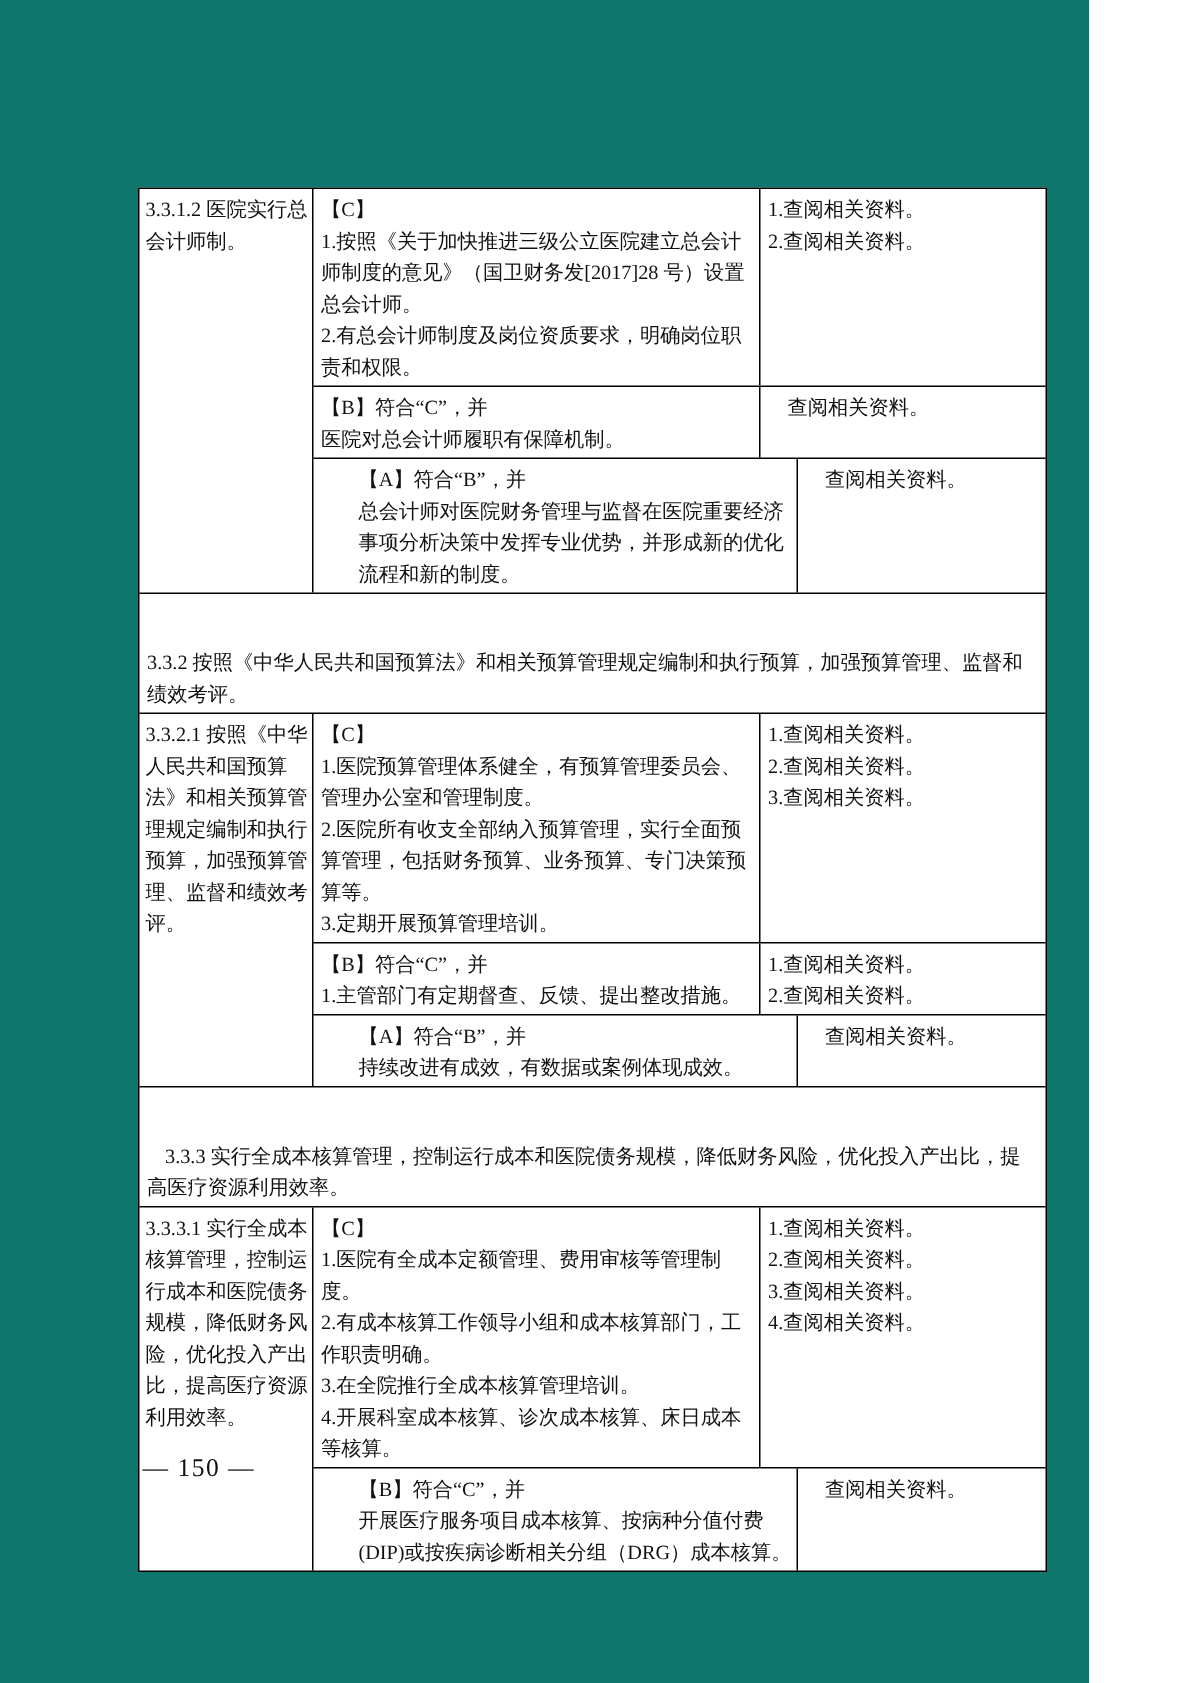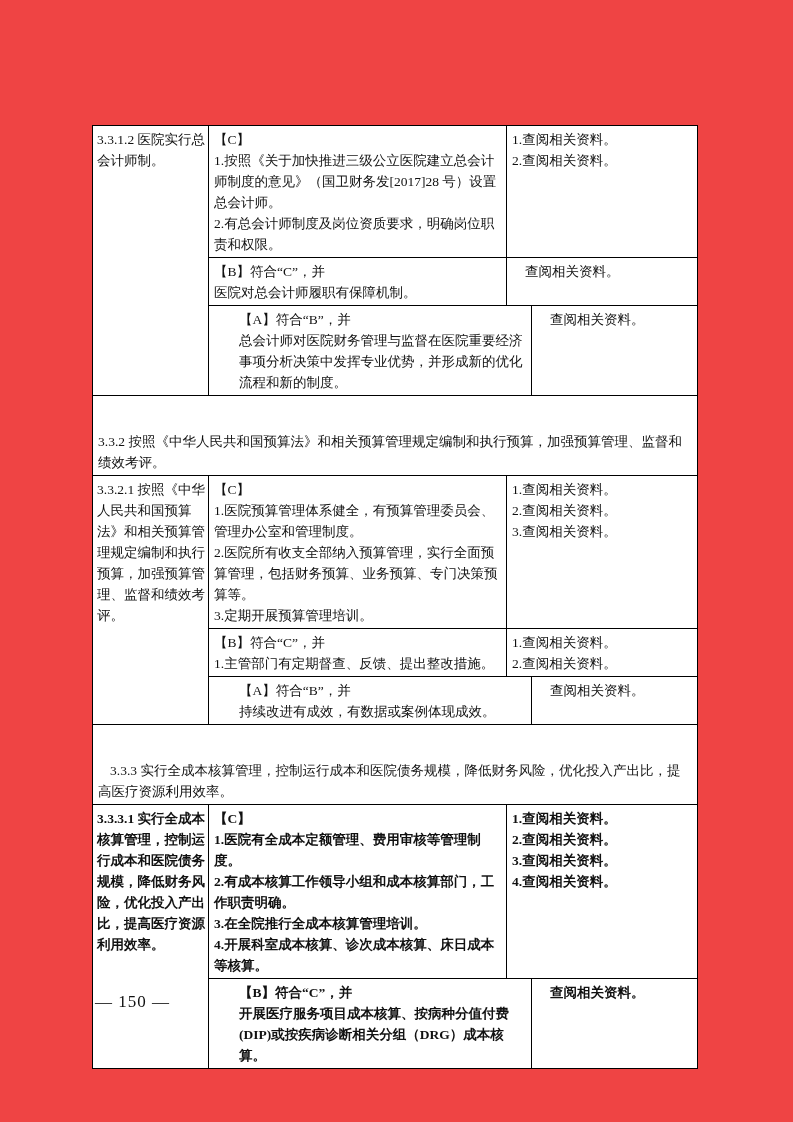--- a/index.html
+++ b/index.html
@@ -4,21 +4,21 @@
 <style>
   * { margin: 0; padding: 0; box-sizing: border-box; }
   html, body { background: #ffffff; }
   body {
     width: 793px; height: 1122px;
     font-family: "Liberation Serif", "DejaVu Serif", serif;
     color: #111111;
     position: relative;
     overflow: hidden;
   }
-  .page { position: relative; width: 793px; height: 1122px; background: #ef4444; }
+  .page { position: relative; width: 726px; height: 1122px; background: #0f766e; }
 
   .doc-table {
     position: absolute;
     left: 92px; top: 125px;
     width: 606px;
     border: 1.5px solid #000000;
     font-size: 13.5px;
     line-height: 21px;
     background: #ffffff;
   }
@@ -27,21 +27,21 @@
     border-bottom: 1px solid #000000;
     padding: 3px 5px 2px 5px;
     margin-top: 32px;
   }
   .section-header.indented { text-indent: 12px; }
 
   .criterion {
     display: flex;
     border-bottom: 1px solid #000000;
   }
-  .doc-table > :last-child { border-bottom: none; font-weight: bold; }
+  .doc-table > :last-child { border-bottom: none; }
 
   .item-cell {
     width: 116px;
     flex: 0 0 116px;
     border-right: 1px solid #000000;
     padding: 3px 3px 2px 4px;
   }
 
   .grades { flex: 1 1 auto; display: flex; flex-direction: column; }
   .grade {
@@ -59,21 +59,21 @@
   }
   .method-cell {
     flex: 1 1 auto;
     padding: 3px 3px 2px 5px;
   }
   .desc-cell p, .method-cell p, .item-cell p { margin: 0; }
   .method-cell p.unnumbered { padding-left: 13px; }
 
   .page-number {
     position: absolute;
-    left: 95px; top: 992px;
+    left: 95px; top: 969px;
     font-size: 17px;
     letter-spacing: 1px;
   }
 </style>
 </head>
 <body>
 
 <div class="page">
 
   <div class="doc-table" id="doc-table">

